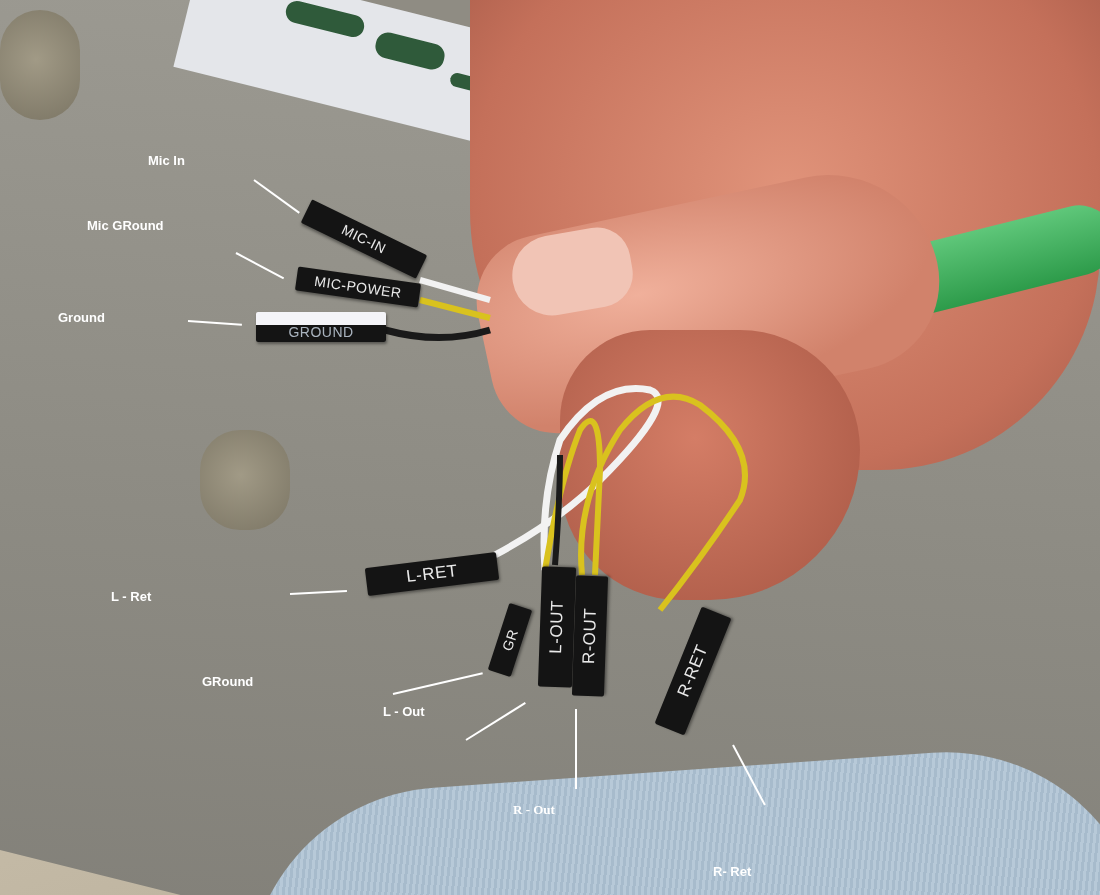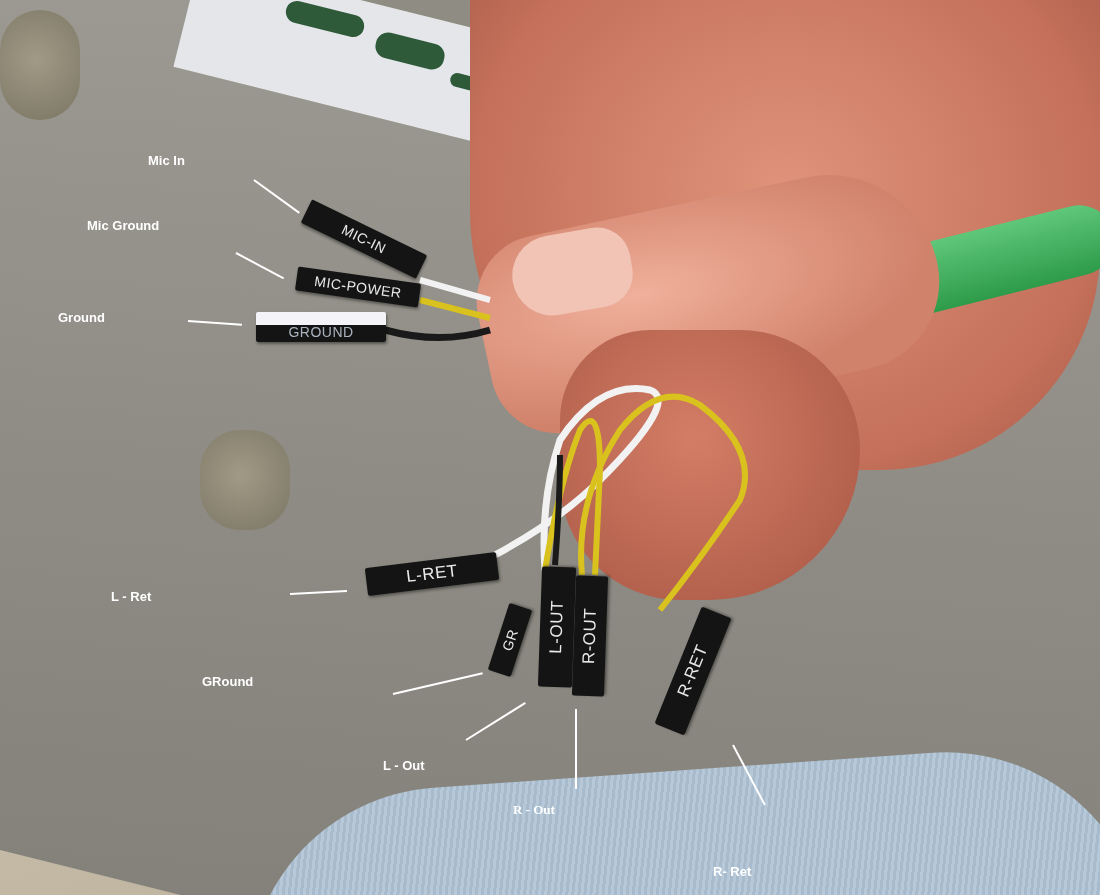--- a/index.html
+++ b/index.html
@@ -63,32 +63,32 @@
   <div class="conn" style="left:366px;top:560px;width:132px;height:28px;transform:rotate(-7deg);font-size:17px;">L-RET</div>
   <div class="conn" style="left:475px;top:628px;width:70px;height:24px;transform:rotate(-72deg);">GR</div>
   <div class="conn" style="left:497px;top:610px;width:120px;height:34px;transform:rotate(-88deg);font-size:17px;">L-OUT</div>
   <div class="conn" style="left:530px;top:620px;width:120px;height:32px;transform:rotate(-88deg);font-size:17px;">R-OUT</div>
   <div class="conn" style="left:630px;top:655px;width:126px;height:32px;transform:rotate(-68deg);font-size:17px;">R-RET</div>
 </div>
 
 <div class="label" style="left:148px;top:153px;">Mic In</div>
 <div class="line" style="left:254px;top:179px;width:56px;transform:rotate(36deg);"></div>
 
-<div class="label" style="left:87px;top:218px;">Mic Ground</div>
+<div class="label" style="left:87px;top:218px;">Mic GRound</div>
 <div class="line" style="left:236px;top:252px;width:54px;transform:rotate(28deg);"></div>
 
 <div class="label" style="left:58px;top:310px;">Ground</div>
 <div class="line" style="left:188px;top:320px;width:54px;transform:rotate(4deg);"></div>
 
 <div class="label" style="left:111px;top:589px;">L - Ret</div>
 <div class="line" style="left:290px;top:593px;width:57px;transform:rotate(-3deg);"></div>
 
 <div class="label" style="left:202px;top:674px;">GRound</div>
 <div class="line" style="left:393px;top:693px;width:92px;transform:rotate(-13deg);"></div>
 
-<div class="label" style="left:383px;top:758px;">L - Out</div>
+<div class="label" style="left:383px;top:704px;">L - Out</div>
 <div class="line" style="left:466px;top:739px;width:70px;transform:rotate(-32deg);"></div>
 
 <div class="label" style="left:513px;top:802px;font-family:Liberation Serif, serif;">R - Out</div>
 <div class="line" style="left:576px;top:708px;width:80px;transform:rotate(90deg);"></div>
 
 <div class="label" style="left:713px;top:817px;margin-top:47px;">R- Ret</div>
 <div class="line" style="left:733px;top:744px;width:68px;transform:rotate(62deg);"></div>
 
 </body></html>

